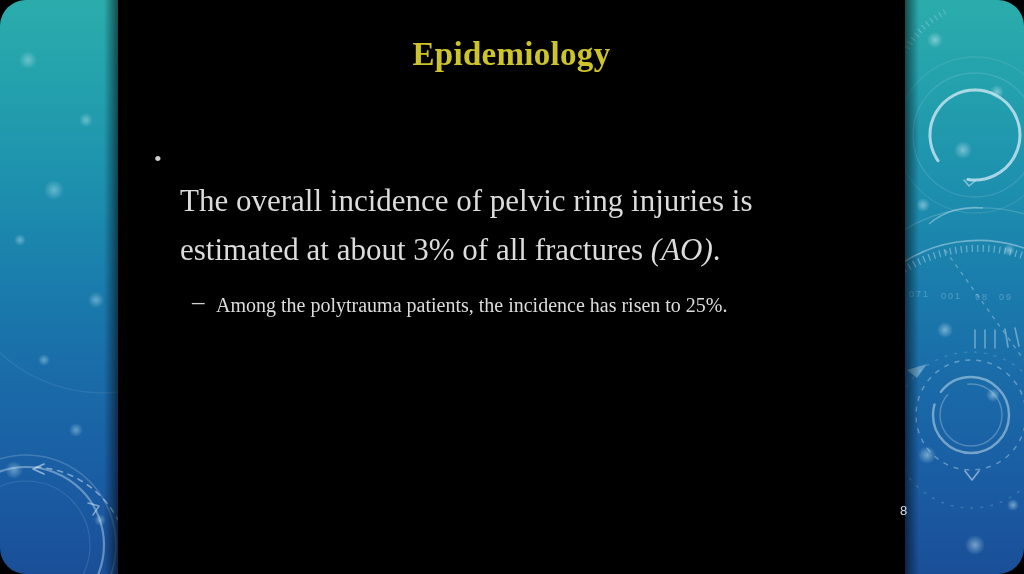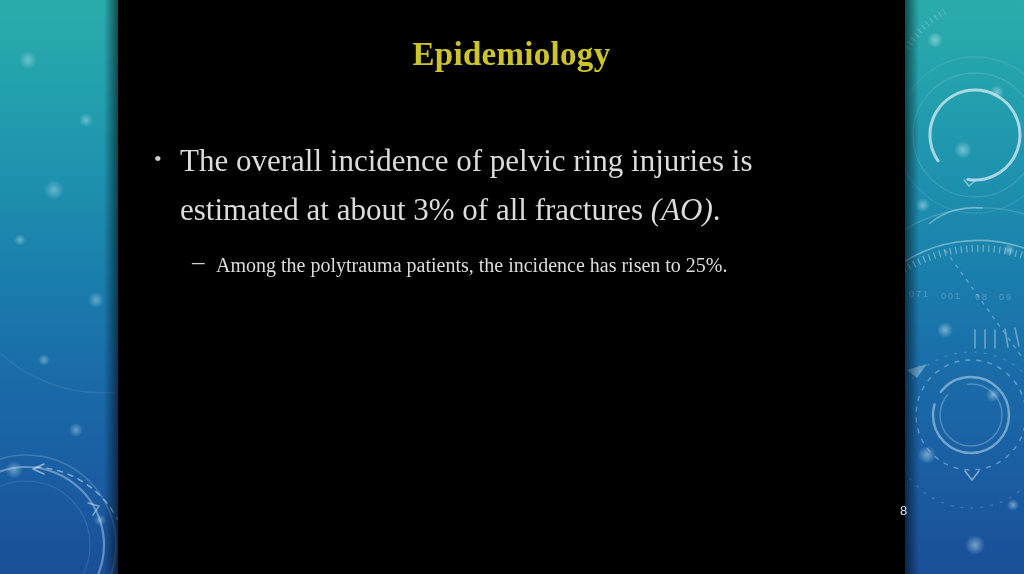--- a/index.html
+++ b/index.html
@@ -8,20 +8,21 @@
     padding: 0;
     background: #000;
   }
   #slide {
     position: relative;
     width: 1024px;
     height: 574px;
     overflow: hidden;
     background: #000000;
     font-family: "Liberation Serif", "DejaVu Serif", serif;
+    border-radius: 26px;
   }
 
   
   .side-panel {
     position: absolute;
     top: 0;
     height: 574px;
     overflow: hidden;
   }
   .side-panel.left  { left: 0;   width: 118px; }
@@ -106,20 +107,21 @@
   
   .level1 .bullet-marker {
     width: 26px;
     font-size: 22px;
     padding-top: 12px;
   }
   .level1 .bullet-text {
     font-size: 31px;
     line-height: 49px;
     max-width: 620px;
+    margin-top: 40px;
   }
 
   
   .level2 {
     margin-top: 10px;
     margin-left: 38px;
   }
   .level2 .bullet-marker {
     width: 24px;
     font-size: 25px;

